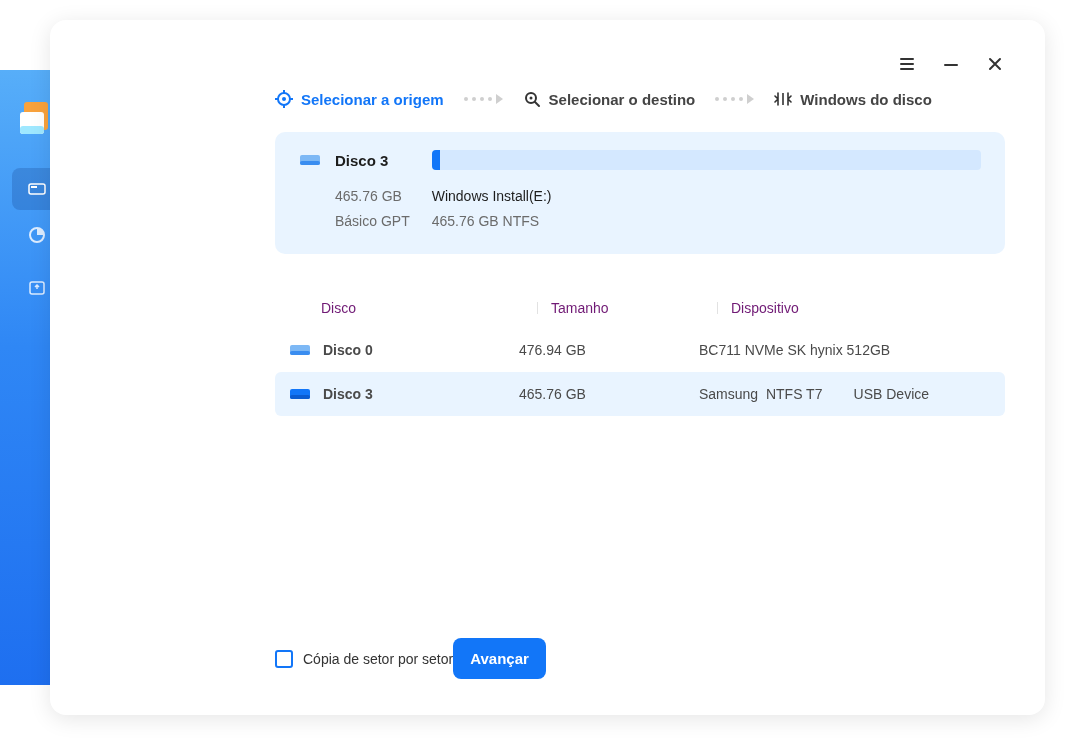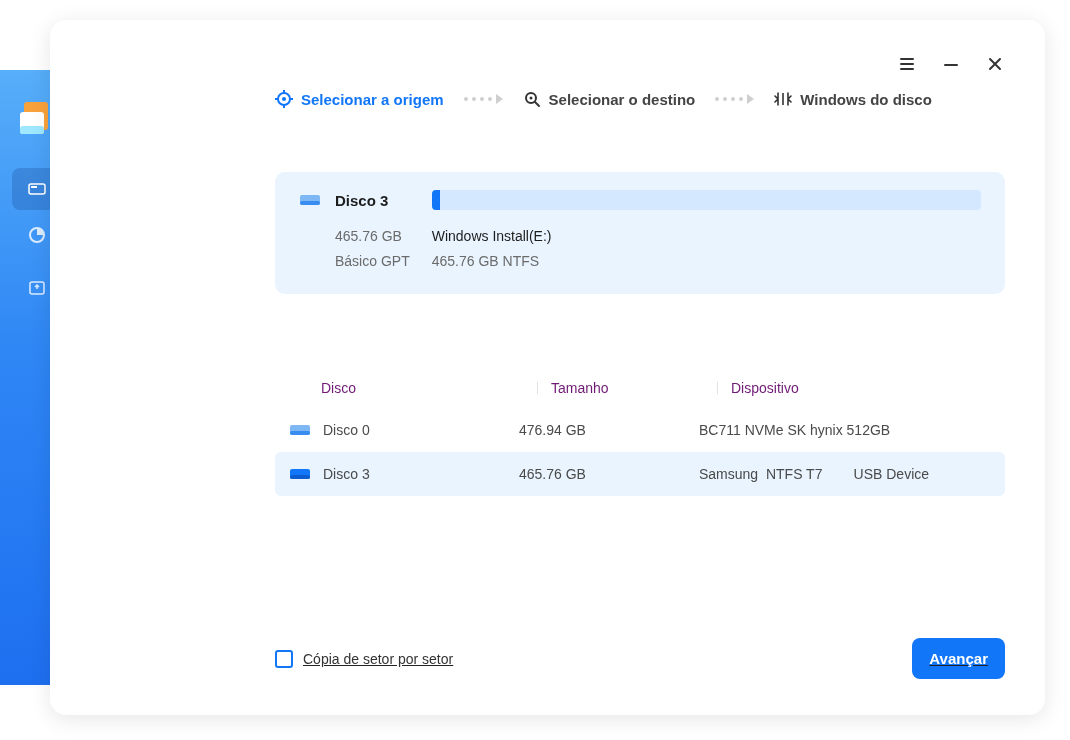--- a/index.html
+++ b/index.html
@@ -66,21 +66,20 @@
     top: 20px;
     left: 50px;
     right: 25px;
     bottom: 25px;
     background: #fff;
     border-radius: 16px;
     box-shadow: 0 4px 22px rgba(0,0,0,0.10);
     padding: 70px 40px 36px 225px;
     display:flex;
     flex-direction:column;
-    gap:40px;
   }
 
   
   .steps { display:flex; align-items:center; gap: 20px; margin-bottom: 24px; }
   .step { display:flex; align-items:center; gap:8px; font-size:15px; font-weight:600; color:#444; white-space:nowrap; }
   .step.active { color:#1276f8; }
   .step .step-icon { width:18px; height:18px; display:flex; align-items:center; justify-content:center; }
   .step-sep { display:flex; align-items:center; gap:4px; color:#bbb; }
   .dot { width:4px; height:4px; border-radius:50%; background:#cfcfcf; }
   .triangle { width:0;height:0;border-top:5px solid transparent;border-bottom:5px solid transparent;border-left:7px solid #cfcfcf; }
@@ -108,27 +107,27 @@
 
   
   .table { width:100%; }
   .thead, .trow { display:grid; grid-template-columns: 230px 180px 1fr; align-items:center; }
   .thead { padding: 8px 10px 12px 46px; }
   .thead .th { color:#701a75; font-size:14px; position:relative;margin-top:8px; }
   .thead .th:not(:first-child)::before {
     content:""; position:absolute; left:-14px; top:2px; bottom:2px; width:1px; background:#e2e2e2;
   }
   .trow { padding: 14px 10px 14px 14px; border-radius:6px; cursor:pointer; }
-  .trow .td-disk { display:flex; align-items:flex-start; gap:12px; font-weight:400;}
+  .trow .td-disk { display:flex; align-items:flex-start; gap:12px; font-weight:700;}
   .trow .td { color:#4a4a4a; }
   .trow.selected { background:#e9f4ff; }
   .disk-ic { width:22px; height:16px; }
 
   
-  .footer { margin-top:auto; display:flex; align-items:center; justify-content:space-between; padding-top:16px;text-decoration:underline; }
+  .footer { margin-top:auto; display:flex; align-items:center; padding-top:16px; }
   .check-row { display:flex; align-items:center; gap:10px; color:#333; cursor:pointer;}
   .checkbox {
     width:18px; height:18px; border:2px solid #1276f8; border-radius:3px; background:#fff;
   }
   .btn-next {
     background:#1276f8; color:#fff; font-size:15px; font-weight:600;
     padding: 12px 17px; border:none; border-radius:8px; cursor:pointer;
   }
 
 </style>

